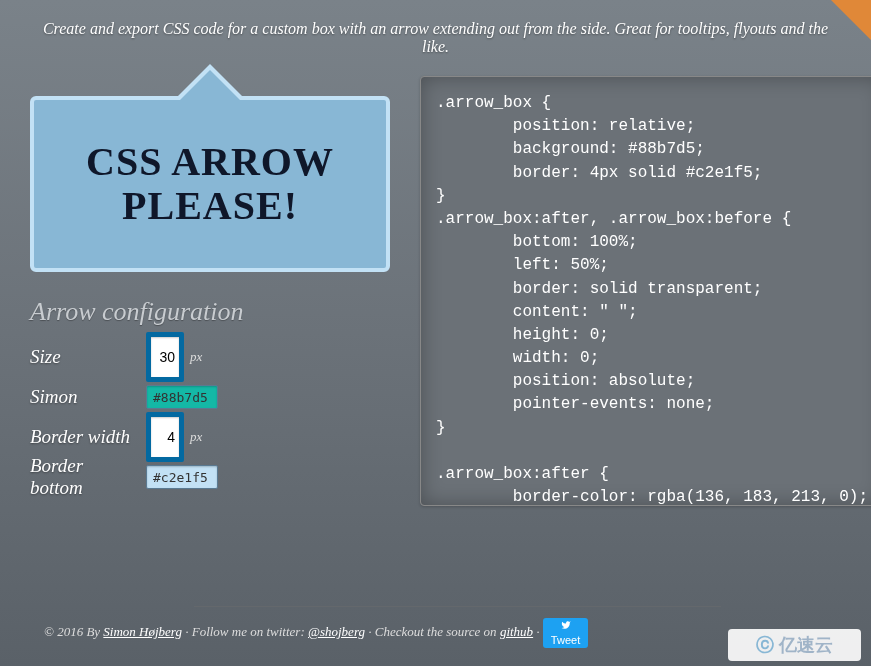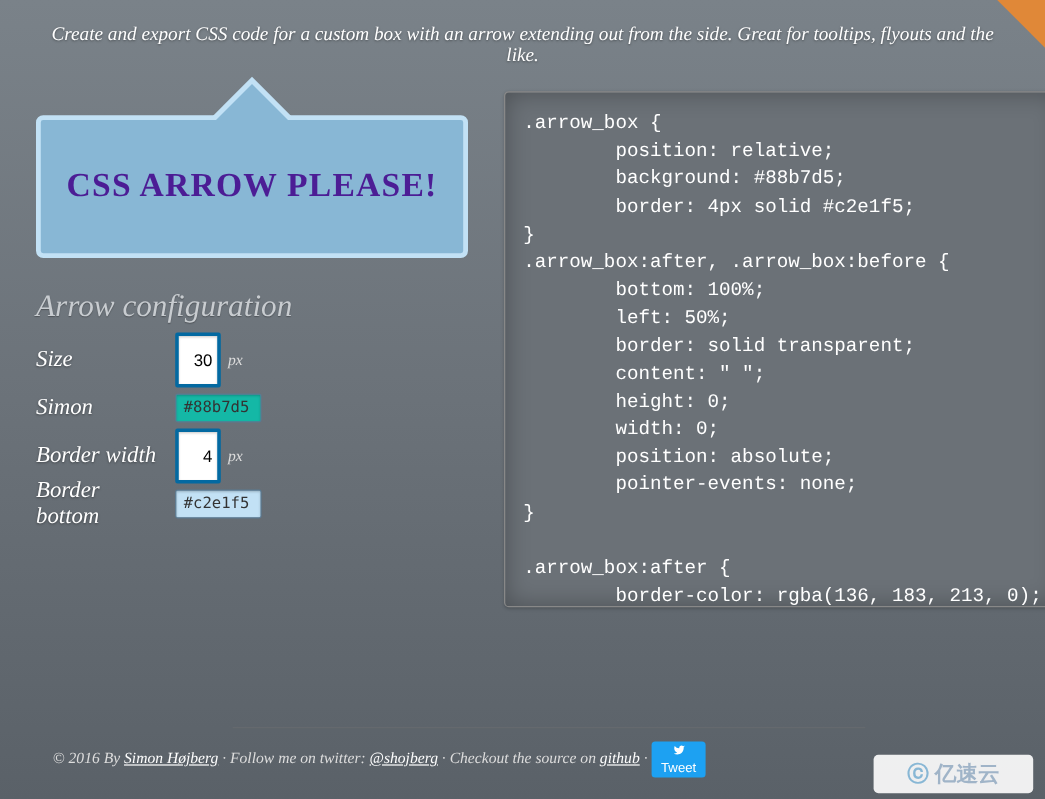--- a/index.html
+++ b/index.html
@@ -72,23 +72,23 @@
       border-width: 30px;
       margin-left: -30px;
     }
     .arrow_box:before {
       border-color: rgba(194, 225, 245, 0);
       border-bottom-color: #c2e1f5;
       border-width: 36px;
       margin-left: -36px;
     }
     .arrow_box .title {
-      font-size: 28px;
+      font-size: 40px;
       font-weight: bold;
-      color: #4c1d95;
+      color: #0f172a;
       line-height: 1.1;
       letter-spacing: 1px;
       -webkit-user-select: text;
     }
     .arrow_box .title::selection {
       background: #6fa4c8;
     }
     .config-heading {
       font-size: 26px;
       color: #c8ccd0;
@@ -132,21 +132,21 @@
       align-items: center;
       gap: 6px;
       height: 30px;
     }
     .num-input {
       width: 38px;
       height: 24px;
       text-align: right;
       padding: 20px 4px;
       font-size: 14px;
-      border: 3px solid #0369a1;
+      border: 5px solid #0369a1;
       border-radius: 2px;
       box-shadow: inset 0 1px 2px rgba(0,0,0,0.2);
     }
     .unit {
       font-size: 13px;
       color: #ddd;
       font-style: italic;
     }
     .color-input {
       width: 72px;

